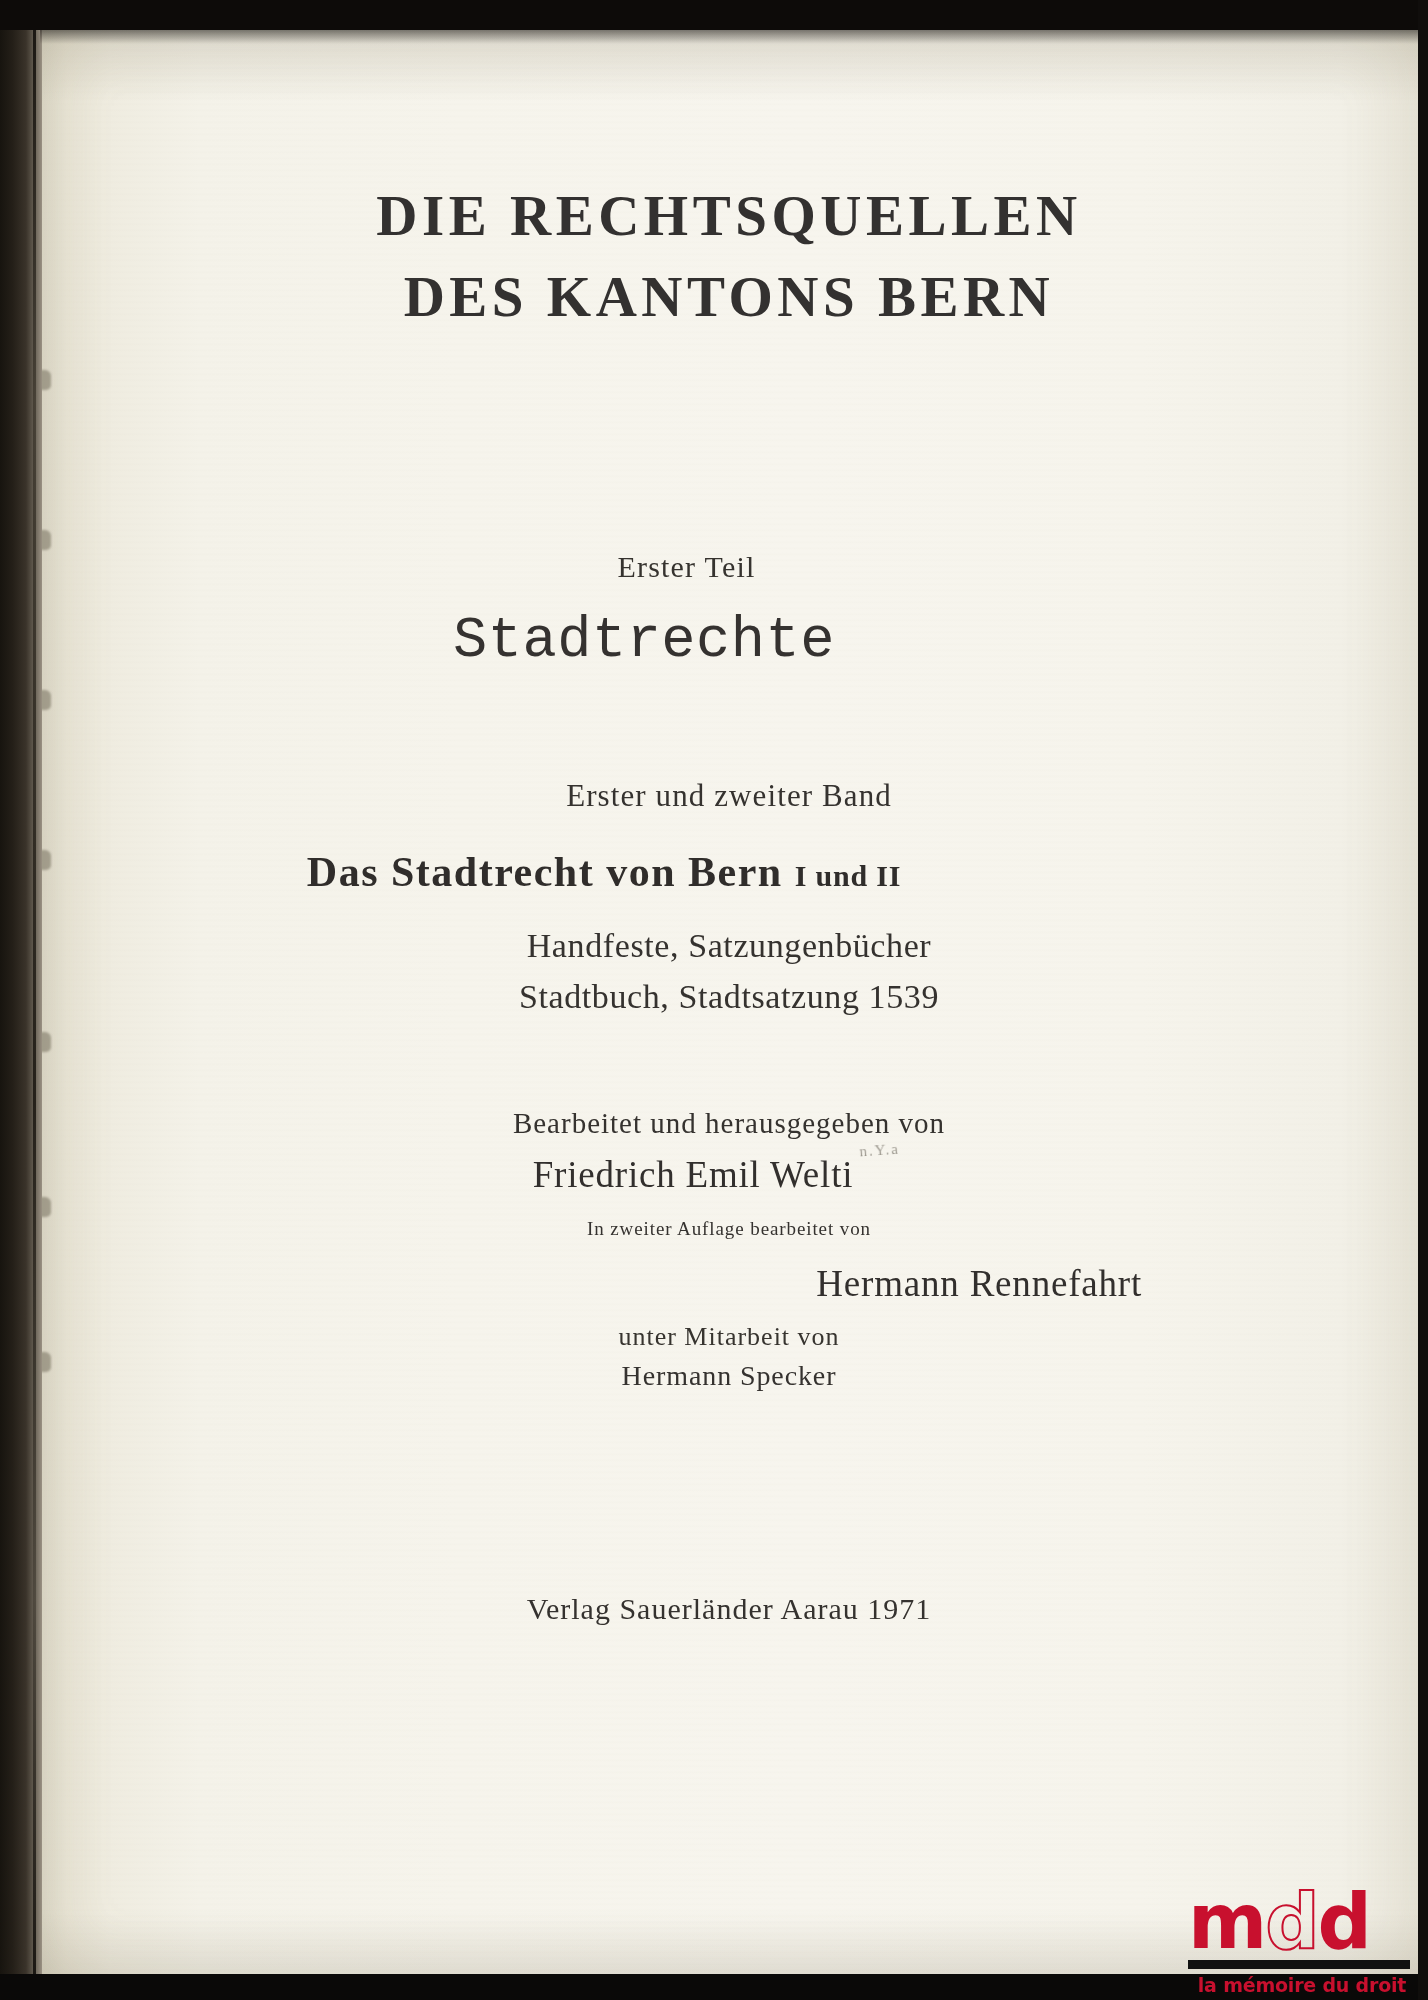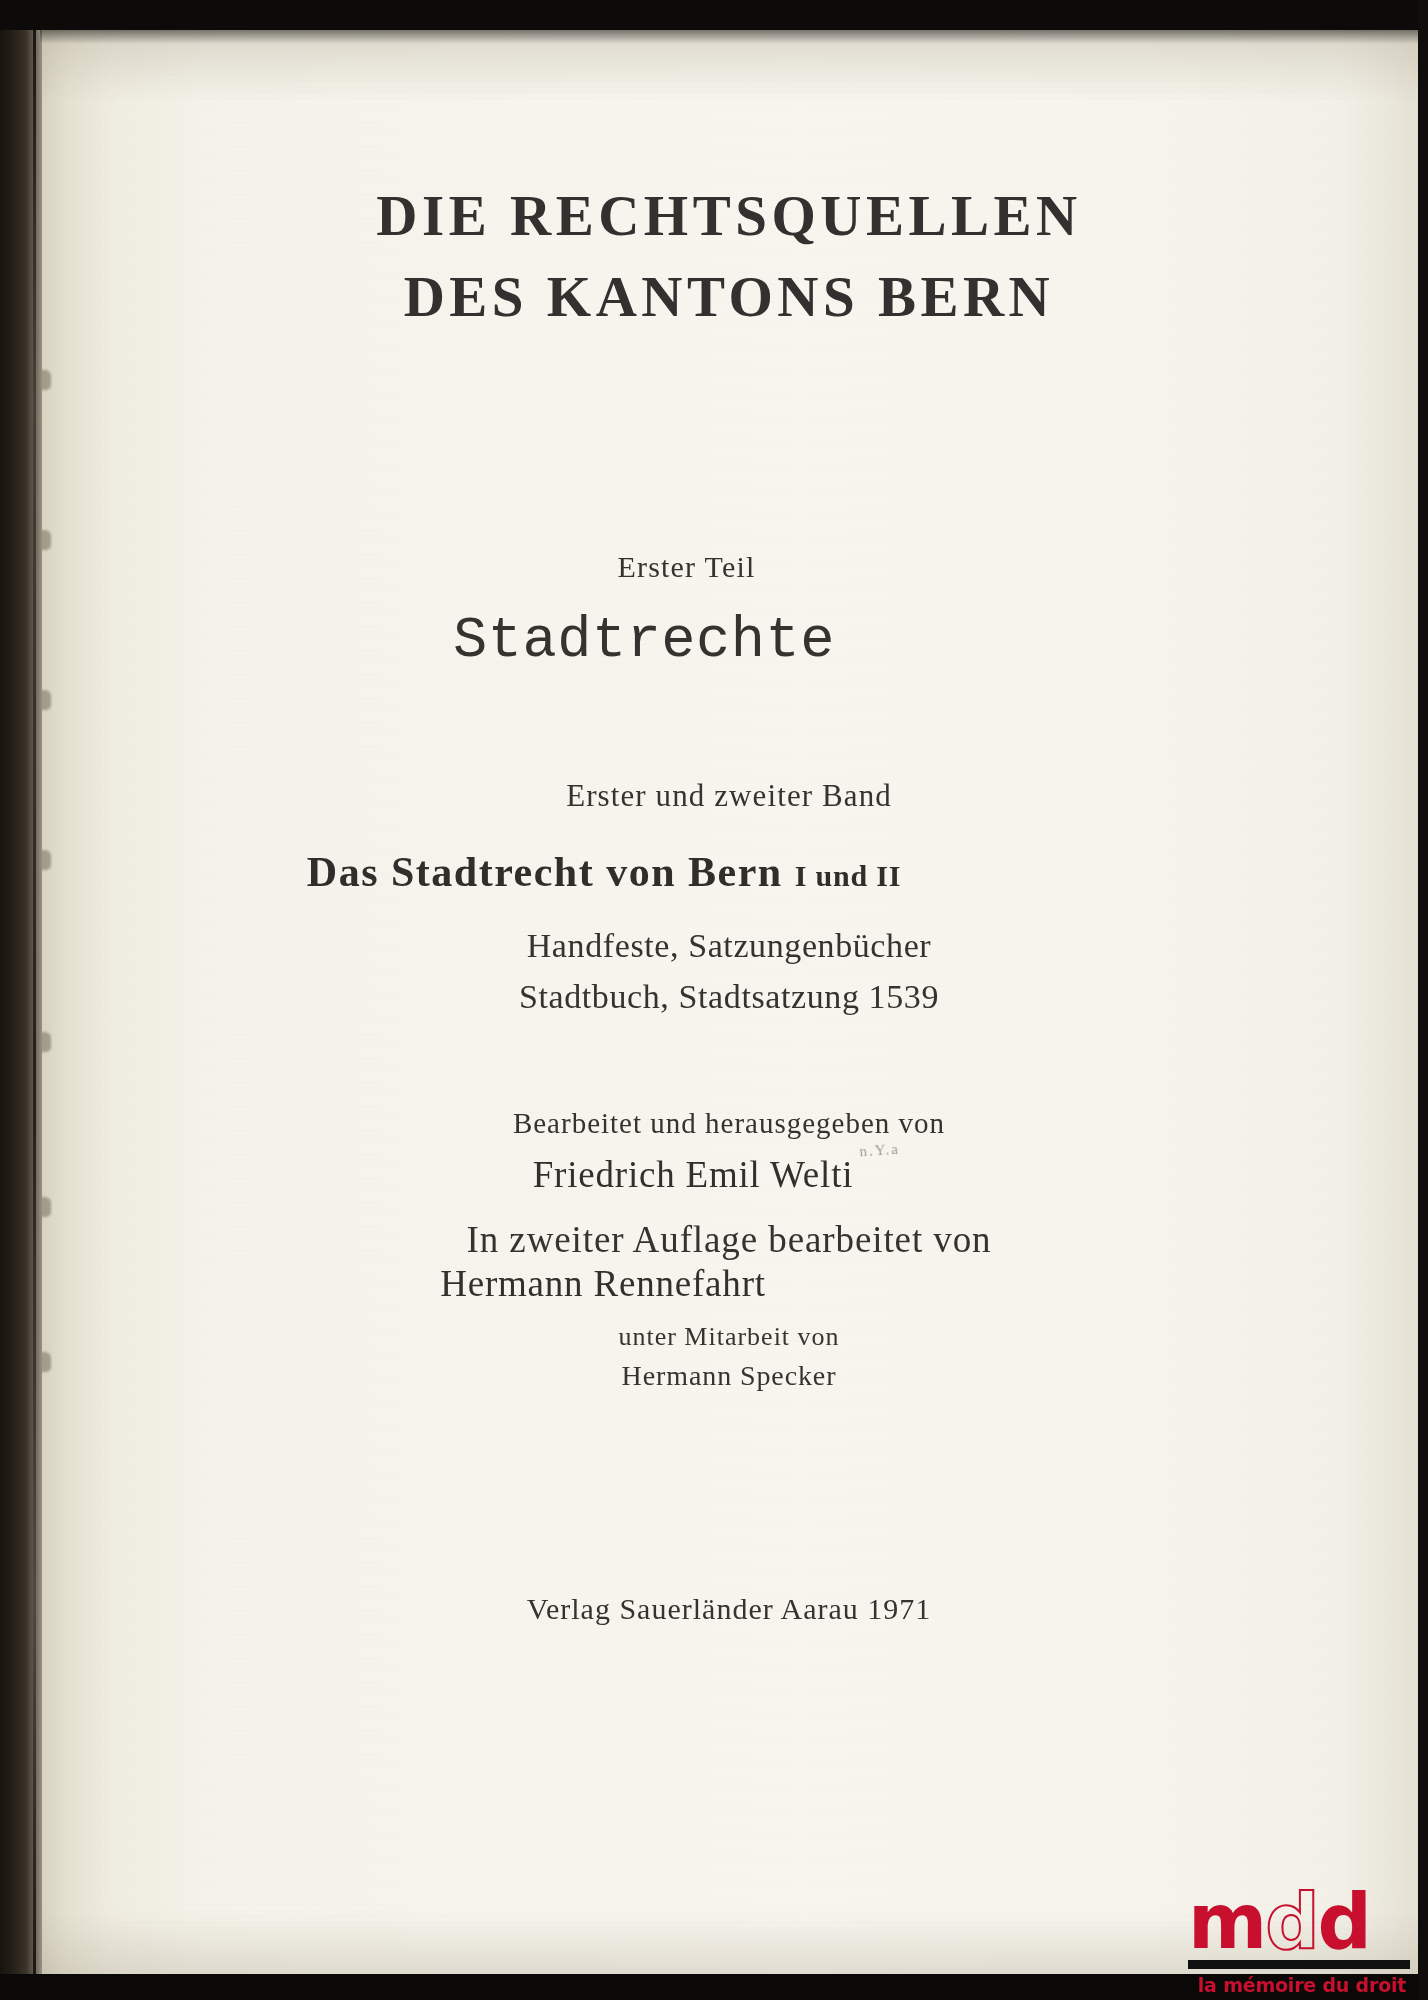--- a/index.html
+++ b/index.html
@@ -269,32 +269,33 @@
     font-size: 37px;
     letter-spacing: 0.8px;
     color: #322f2d;
   }
 
   .t-auflage {
     position: absolute;
     left: 0;
     width: 1378px;
     top: 1196px;
-    font-size: 37px;
+    font-size: 19px;
     letter-spacing: 0.9px;
     color: #35322f;
   }
   .t-rennefahrt {
     position: absolute;
-    left: 12px;
+    left: 0;
     width: 1102px;
     top: 1240px;
     font-size: 37px;
     letter-spacing: 0.8px;
     color: #322f2d;
+    text-align: right;
   }
 
   .t-mitarbeit {
     position: absolute;
     left: 0;
     width: 1378px;
     top: 1300px;
     font-size: 26px;
     letter-spacing: 1.0px;
     color: #37342f;

